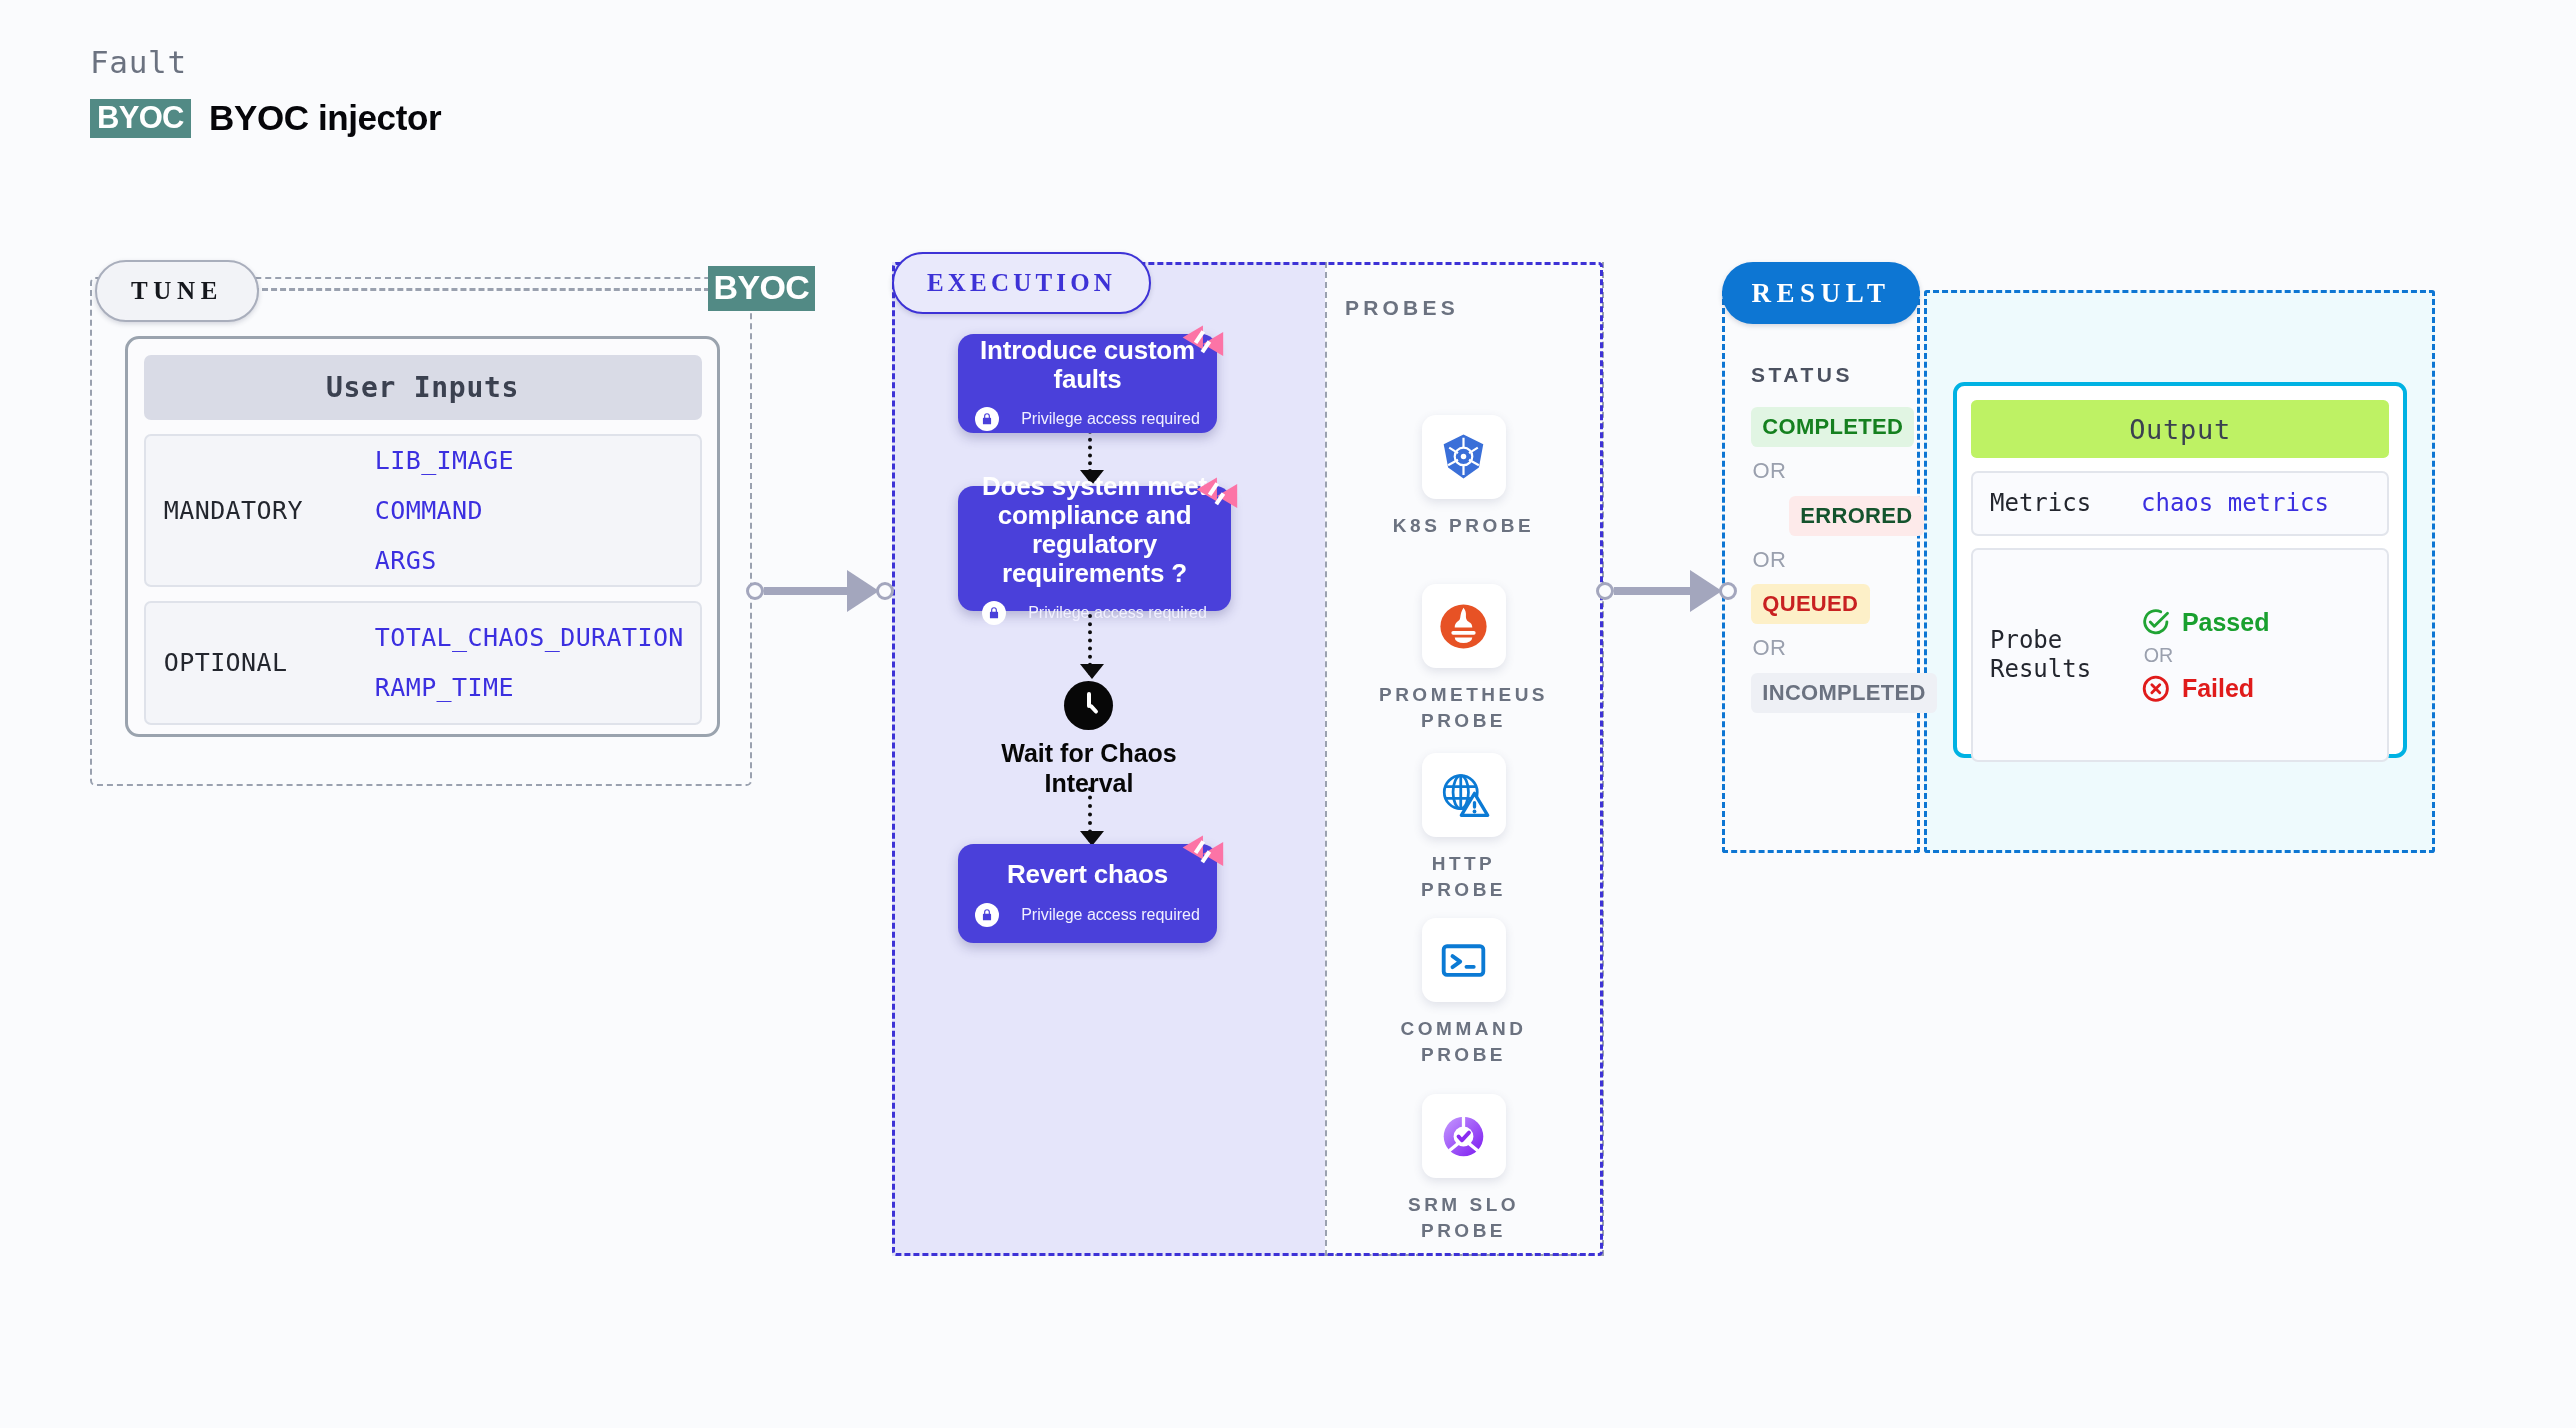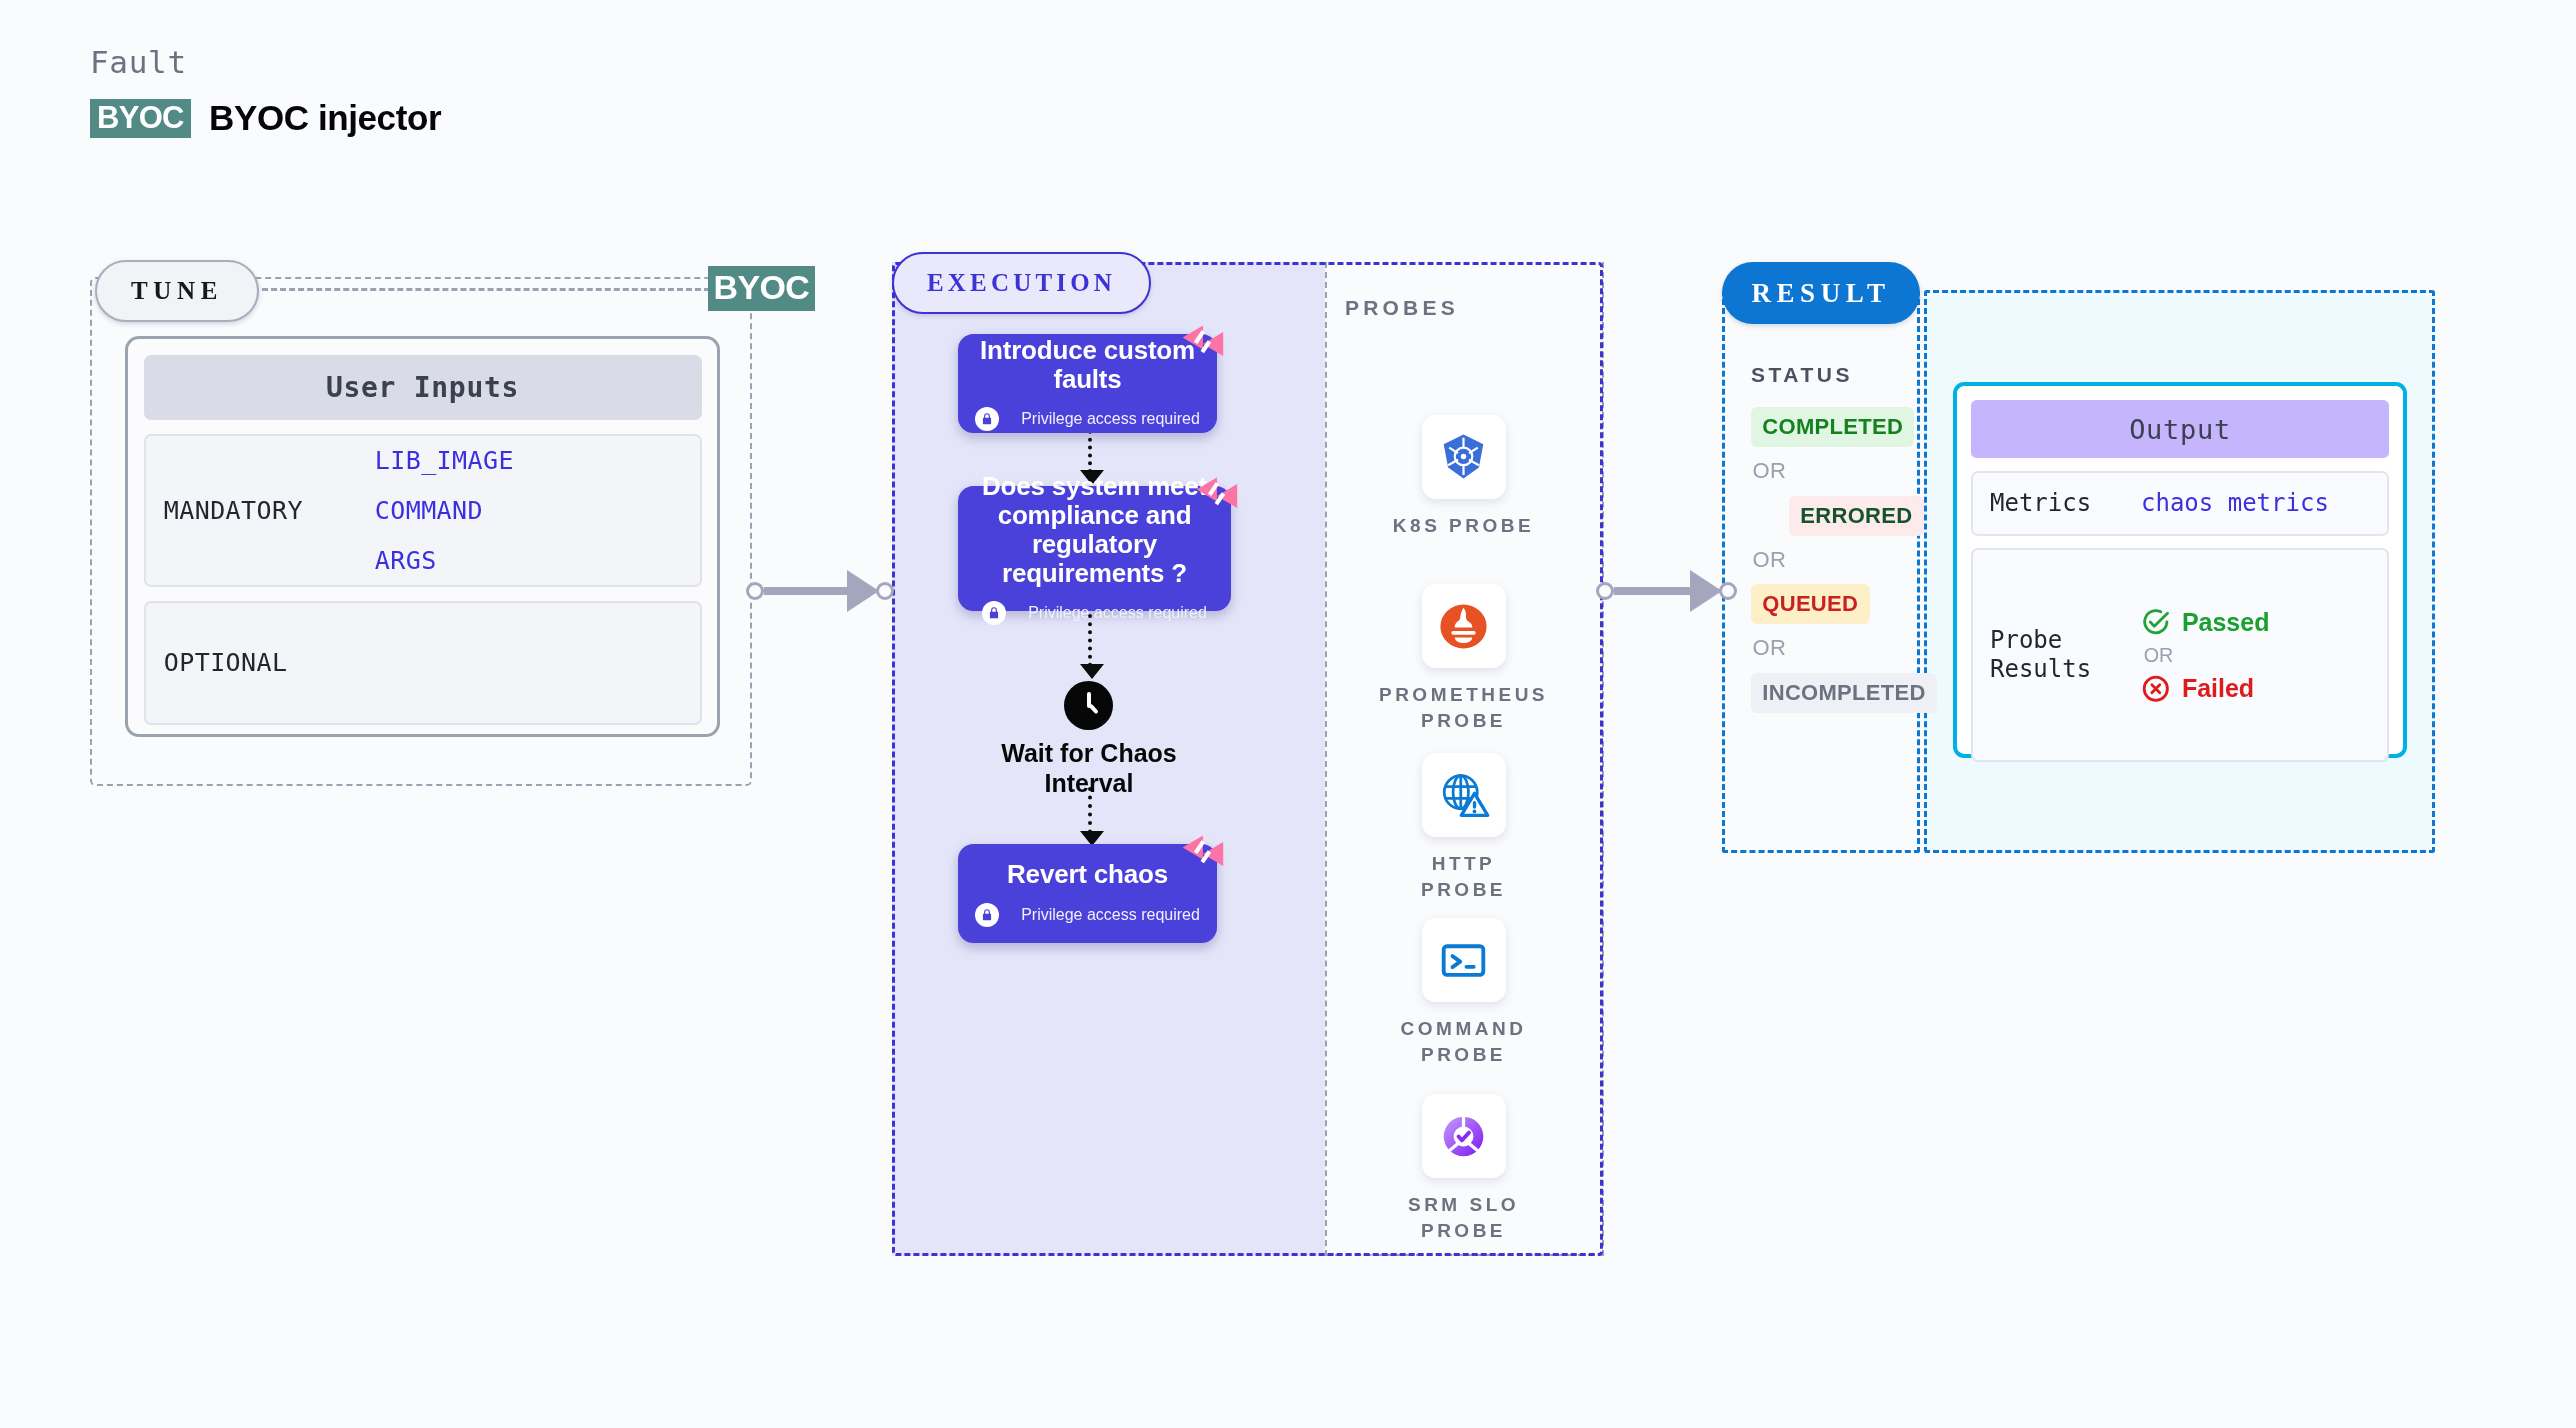--- a/index.html
+++ b/index.html
@@ -129,21 +129,21 @@
      color:#4b5160;letter-spacing:3.5px;}
   #status-list{position:absolute;left:1751px;top:407px;width:162px;}
   .status-chip{display:inline-block;border-radius:6.3px;padding:7px 11.3px;font-size:22px;
      font-weight:bold;letter-spacing:0.3px;}
   .or-text{font-size:22px;color:#9aa0ae;margin:11.3px 0 11.3px 1.4px;letter-spacing:0.4px;}
 
   #result-out-dash{position:absolute;left:1924px;top:290px;width:511px;height:563px;
      border:3.5px dashed #0d76d3;border-radius:2.8px;background:#eefafd;box-sizing:border-box;}
   #output-card{position:absolute;left:1953px;top:382px;width:454px;height:376px;
      background:#fff;border:4.2px solid #00b2e3;border-radius:11.3px;box-sizing:border-box;padding:14px;}
-  #output-header{height:58px;background:#c4b5fd;border-radius:5.6px;display:flex;align-items:center;
+  #output-header{height:58px;background:#bef264;border-radius:5.6px;display:flex;align-items:center;
      justify-content:center;font-family:"DejaVu Sans Mono",monospace;font-size:27px;
      color:#3b4150;letter-spacing:0.7px;}
   .out-row{margin-top:12.7px;background:#fafbfe;border:2.1px solid #e2e5ec;border-radius:7px;
      display:flex;align-items:center;box-sizing:border-box;padding:23px 0;}
   .out-key{width:151px;padding-left:17px;font-family:"DejaVu Sans Mono",monospace;
      font-size:24px;color:#23262e;line-height:1.22;}
   .out-val{font-family:"DejaVu Sans Mono",monospace;font-size:24px;color:#3b2fe0;}
   #metrics-row{height:65px;}
   #probe-res-row{height:214px;}
   .res-line{display:flex;align-items:center;gap:11.3px;}
@@ -173,20 +173,24 @@
     <div class="param-key">MANDATORY</div>
     <div class="param-vals">
       <div>LIB_IMAGE</div>
       <div>COMMAND</div>
       <div>ARGS</div>
     </div>
   </div>
 
   <div class="param-block" id="optional-block">
     <div class="param-key">OPTIONAL</div>
+    <div class="param-vals">
+      <div>TOTAL_CHAOS_DURATION</div>
+      <div>RAMP_TIME</div>
+    </div>
   </div>
 </div>
 
 <div class="arrow" id="arrow-1">
   <span class="dot"></span>
   <span class="shaft"></span>
   <span class="head"></span>
   <span class="dot"></span>
 </div>
 

